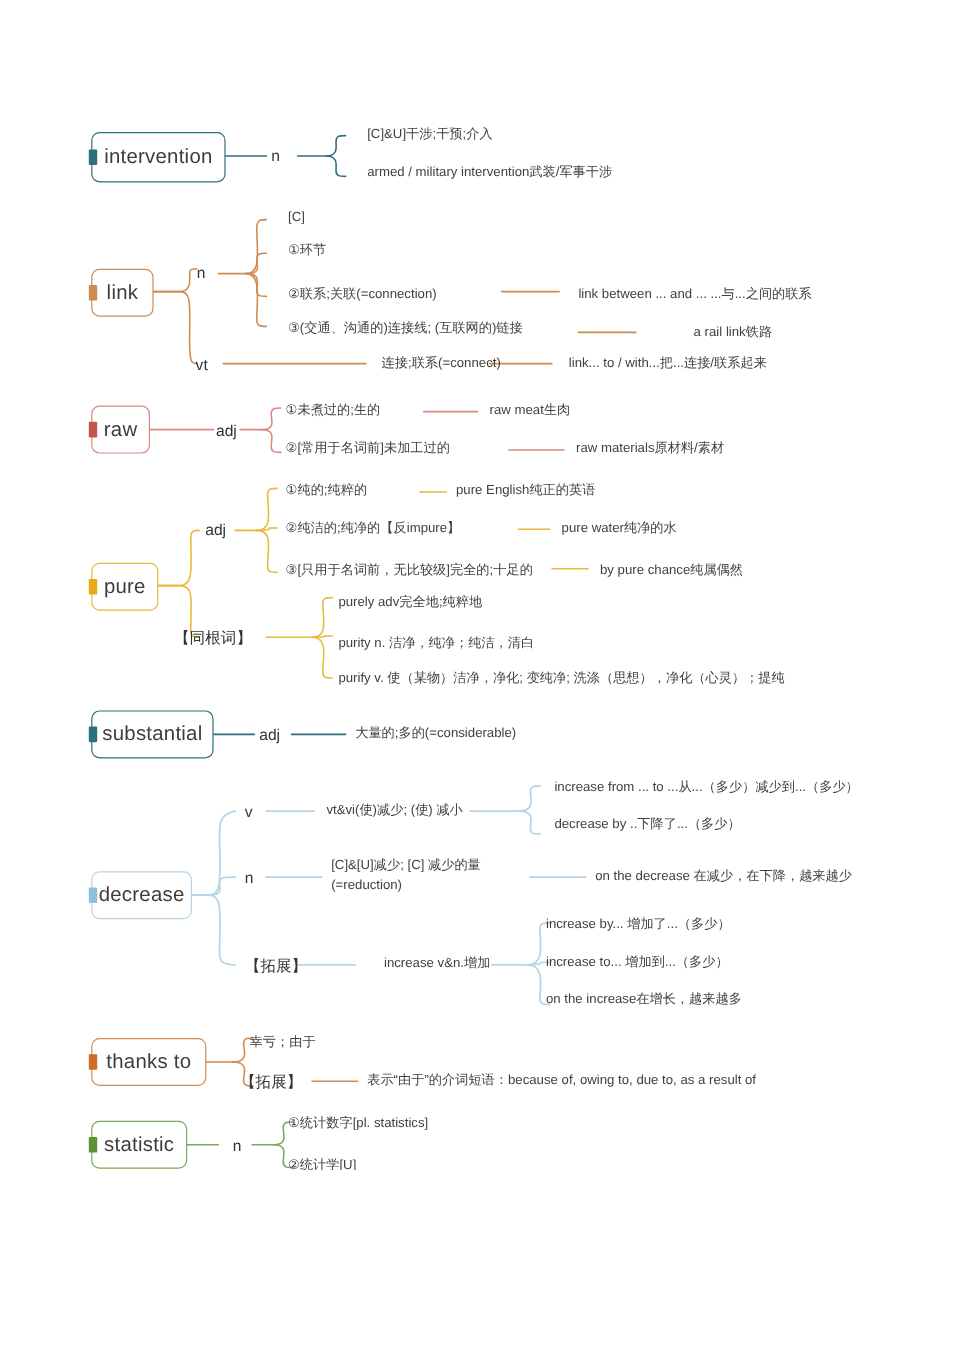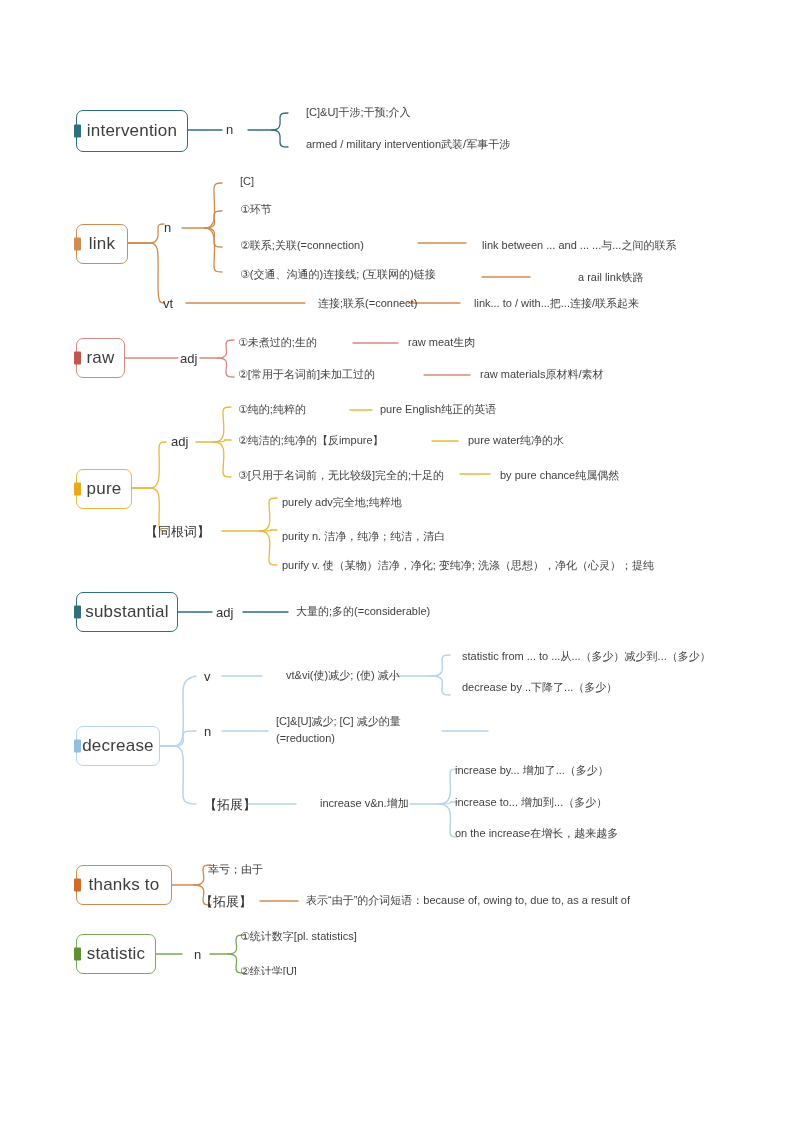--- a/index.html
+++ b/index.html
@@ -219,25 +219,26 @@
   <div class="lbl pos" style="left:216px; top:605px;">adj</div>
   <div class="lbl" style="left:296px; top:605px;">大量的;多的(=considerable)</div>
 
   <div class="node-box" style="left:76px; top:726px; width:84px; height:40px; border-color:#b8d4e8;">
     <span class="node-tab" style="background:#8fc0e0;"></span>
     <span>decrease</span>
   </div>
   <div class="lbl pos" style="left:204px; top:669px;">v</div>
   <div class="lbl pos" style="left:204px; top:724px;">n</div>
   <div class="lbl pos" style="left:204px; top:797px;">【拓展】</div>
-  <div class="lbl" style="left:286px; top:669px;">vt&amp;vi(使)减少; (使) 减小</div>
-  <div class="lbl" style="left:462px; top:650px;">statistic from ... to ...从...（多少）减少到...（多少）</div>
+  <div class="lbl" style="left:272px; top:669px;">vt&amp;vi(使)减少; (使) 减小</div>
+  <div class="lbl" style="left:462px; top:650px;">increase from ... to ...从...（多少）减少到...（多少）</div>
   <div class="lbl" style="left:462px; top:681px;">decrease by ..下降了...（多少）</div>
   <div class="lbl" style="left:276px; top:715px;">[C]&amp;[U]减少; [C] 减少的量</div>
   <div class="lbl" style="left:276px; top:732px;">(=reduction)</div>
+  <div class="lbl" style="left:496px; top:724px;">on the decrease 在减少，在下降，越来越少</div>
   <div class="lbl" style="left:320px; top:797px;">increase v&amp;n.增加</div>
   <div class="lbl" style="left:455px; top:764px;">increase by... 增加了...（多少）</div>
   <div class="lbl" style="left:455px; top:796px;">increase to... 增加到...（多少）</div>
   <div class="lbl" style="left:455px; top:827px;">on the increase在增长，越来越多</div>
 
   <div class="node-box" style="left:76px; top:865px; width:96px; height:40px; border-color:#d08b50;">
     <span class="node-tab" style="background:#d06a28;"></span>
     <span>thanks  to</span>
   </div>
   <div class="lbl" style="left:208px; top:864px;font-family:Liberation Mono, monospace;">幸亏；由于</div>

